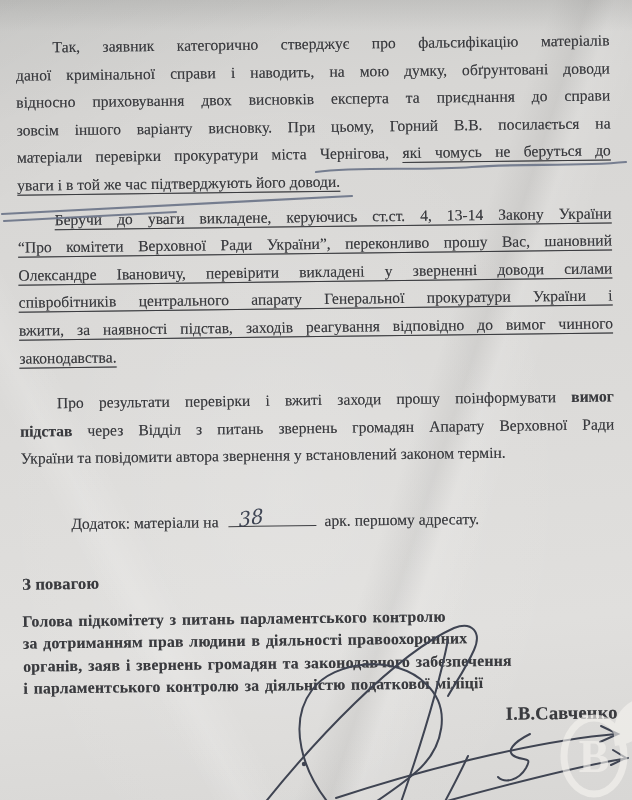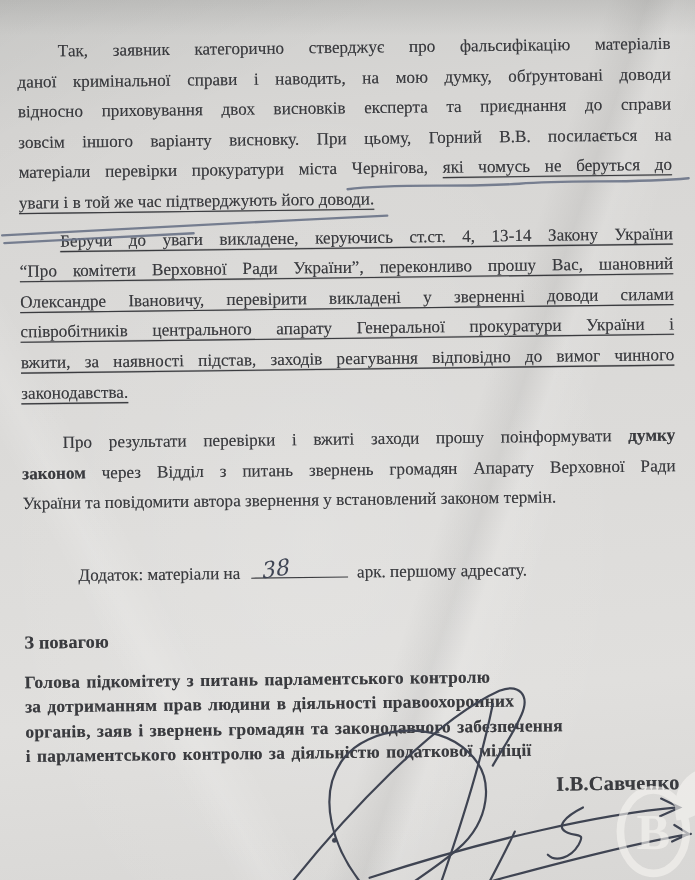--- a/index.html
+++ b/index.html
@@ -72,22 +72,22 @@
     <div class="para" id="p2">
       <div class="line jline indent"><span class="u">Беручи до уваги викладене, керуючись ст.ст. 4, 13-14 Закону України</span></div>
       <div class="line jline"><span class="u">“Про комітети Верховної Ради України”, переконливо прошу Вас, шановний</span></div>
       <div class="line jline"><span class="u">Олександре Івановичу, перевірити викладені у зверненні доводи силами</span></div>
       <div class="line jline"><span class="u">співробітників центрального апарату Генеральної прокуратури України і</span></div>
       <div class="line jline"><span class="u">вжити, за наявності підстав, заходів реагування відповідно до вимог чинного</span></div>
       <div class="line"><span class="u">законодавства.</span></div>
     </div>
 
     <div class="para" id="p3">
-      <div class="line jline indent"><span>Про результати перевірки і вжиті заходи прошу поінформувати </span><b>думку</b></div>
-      <div class="line jline"><b>законом</b><span> через Відділ з питань звернень громадян Апарату Верховної Ради</span></div>
+      <div class="line jline indent"><span>Про результати перевірки і вжиті заходи прошу поінформувати </span><b>вимог</b></div>
+      <div class="line jline"><b>підстав</b><span> через Відділ з питань звернень громадян Апарату Верховної Ради</span></div>
       <div class="line">України та повідомити  автора звернення у встановлений законом термін.</div>
     </div>
 
     <div class="attachment">
       <span>Додаток: матеріали на</span><span class="blank"><span class="hw">38</span></span><span>арк. першому адресату.</span>
     </div>
 
     <div class="closing">З повагою</div>
 
     <div class="title-block">

